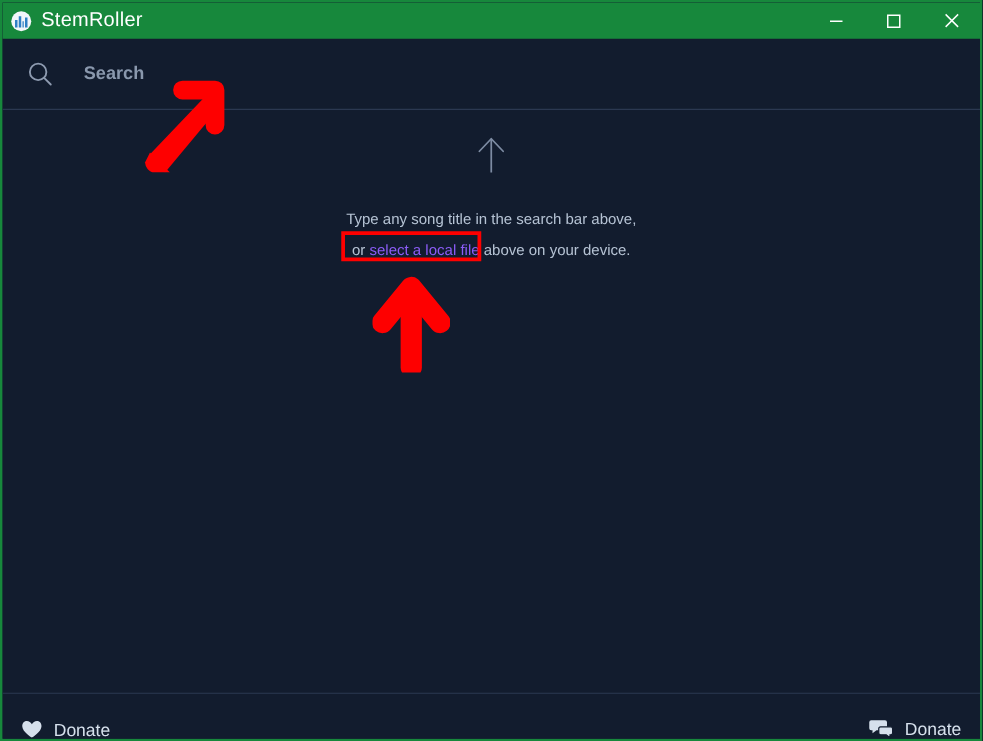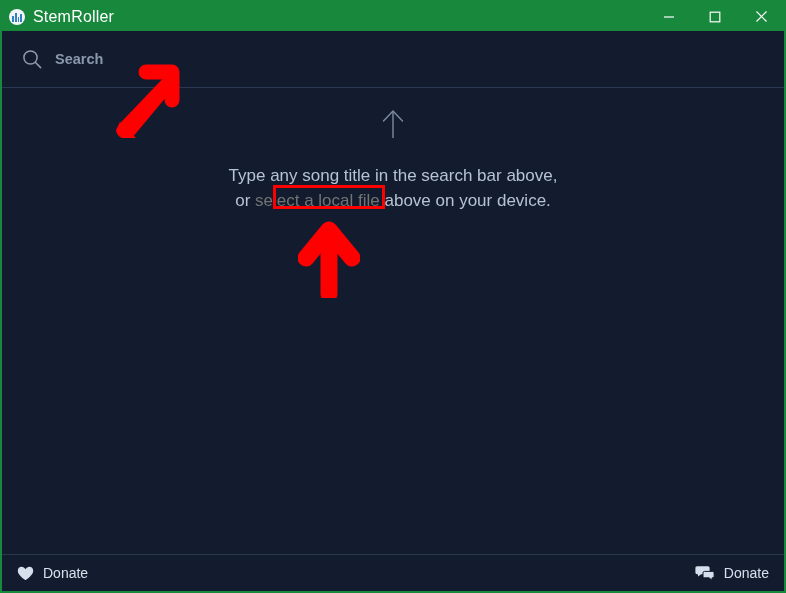--- a/index.html
+++ b/index.html
@@ -102,21 +102,21 @@
     color: #8e9bb0;
     display: flex;
     align-items: center;
     justify-content: center;
   }
   .search-input {
     flex: 1;
     background: transparent;
     border: none;
     outline: none;
-    margin-left: 8px;
+    margin-left: 20px;
     color: #22c55e;
     font-family: "Liberation Sans", sans-serif;
     font-size: 14.5px;
     font-weight: bold;
   }
   .search-input::placeholder {
     color: #8a98ad;
     font-weight: bold;
     opacity: 1;
   }
@@ -133,27 +133,27 @@
   }
   .up-arrow-hint {
     margin-top: 19px;
     color: #7d8ba2;
     height: 34px;
   }
   .hint-text {
     margin-top: 22px;
     text-align: center;
     color: #b6c3d4;
-    font-size: 17px;
+    font-size: 12px;
     line-height: 25px;
     white-space: nowrap;
   }
   .hint-line { display: block; }
   .local-file-link {
-    color: #737373;
+    color: #8b5cf6;
     text-underline-offset: 2px;
     cursor: pointer;
   }
 
   
   .annot {
     position: absolute;
     pointer-events: none;
   }
   .annot-box {
@@ -166,21 +166,21 @@
     box-sizing: border-box;
   }
 
   
   .bottombar {
     height: 36px;
     min-height: 36px;
     background: #121c2e;
     border-top: 1px solid #2b3851;
     display: flex;
-    align-items: center;
+    align-items: flex-end;
     color: #d6e0ec;
     font-size: 14px;
   }
   .bb-item {
     display: flex;
     align-items: center;
     gap: 9px;
     padding: 0 15px;
     white-space: nowrap;
   }

